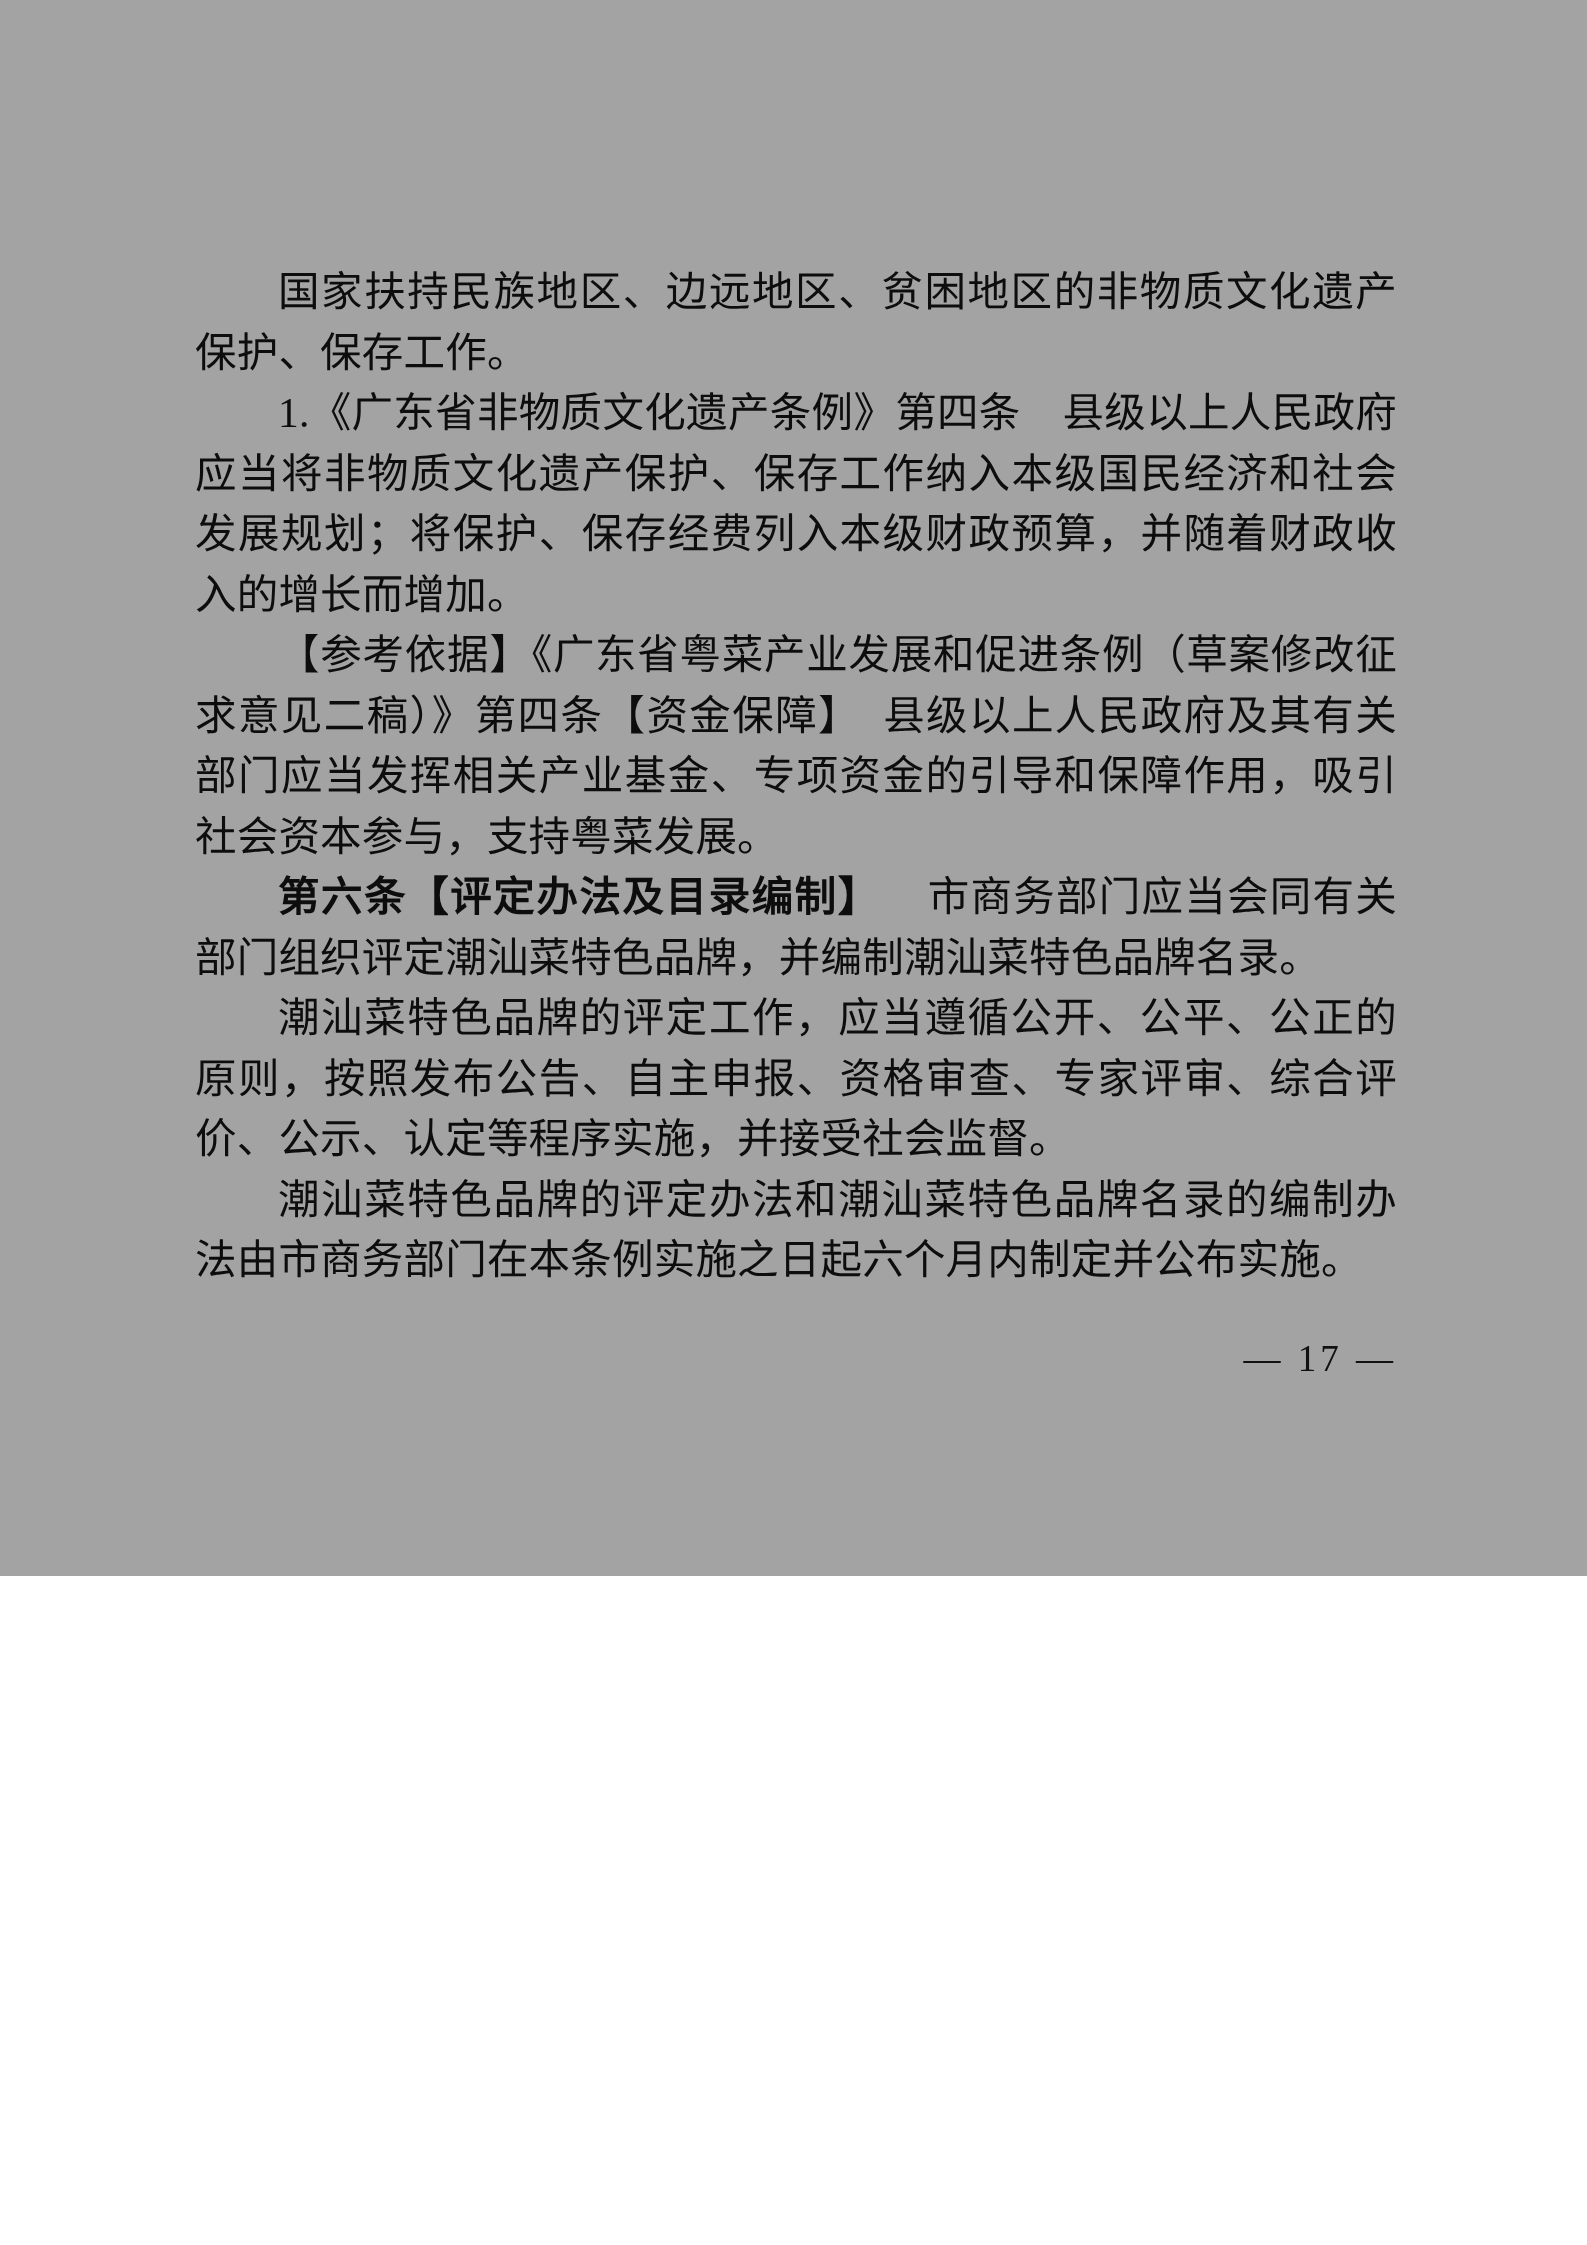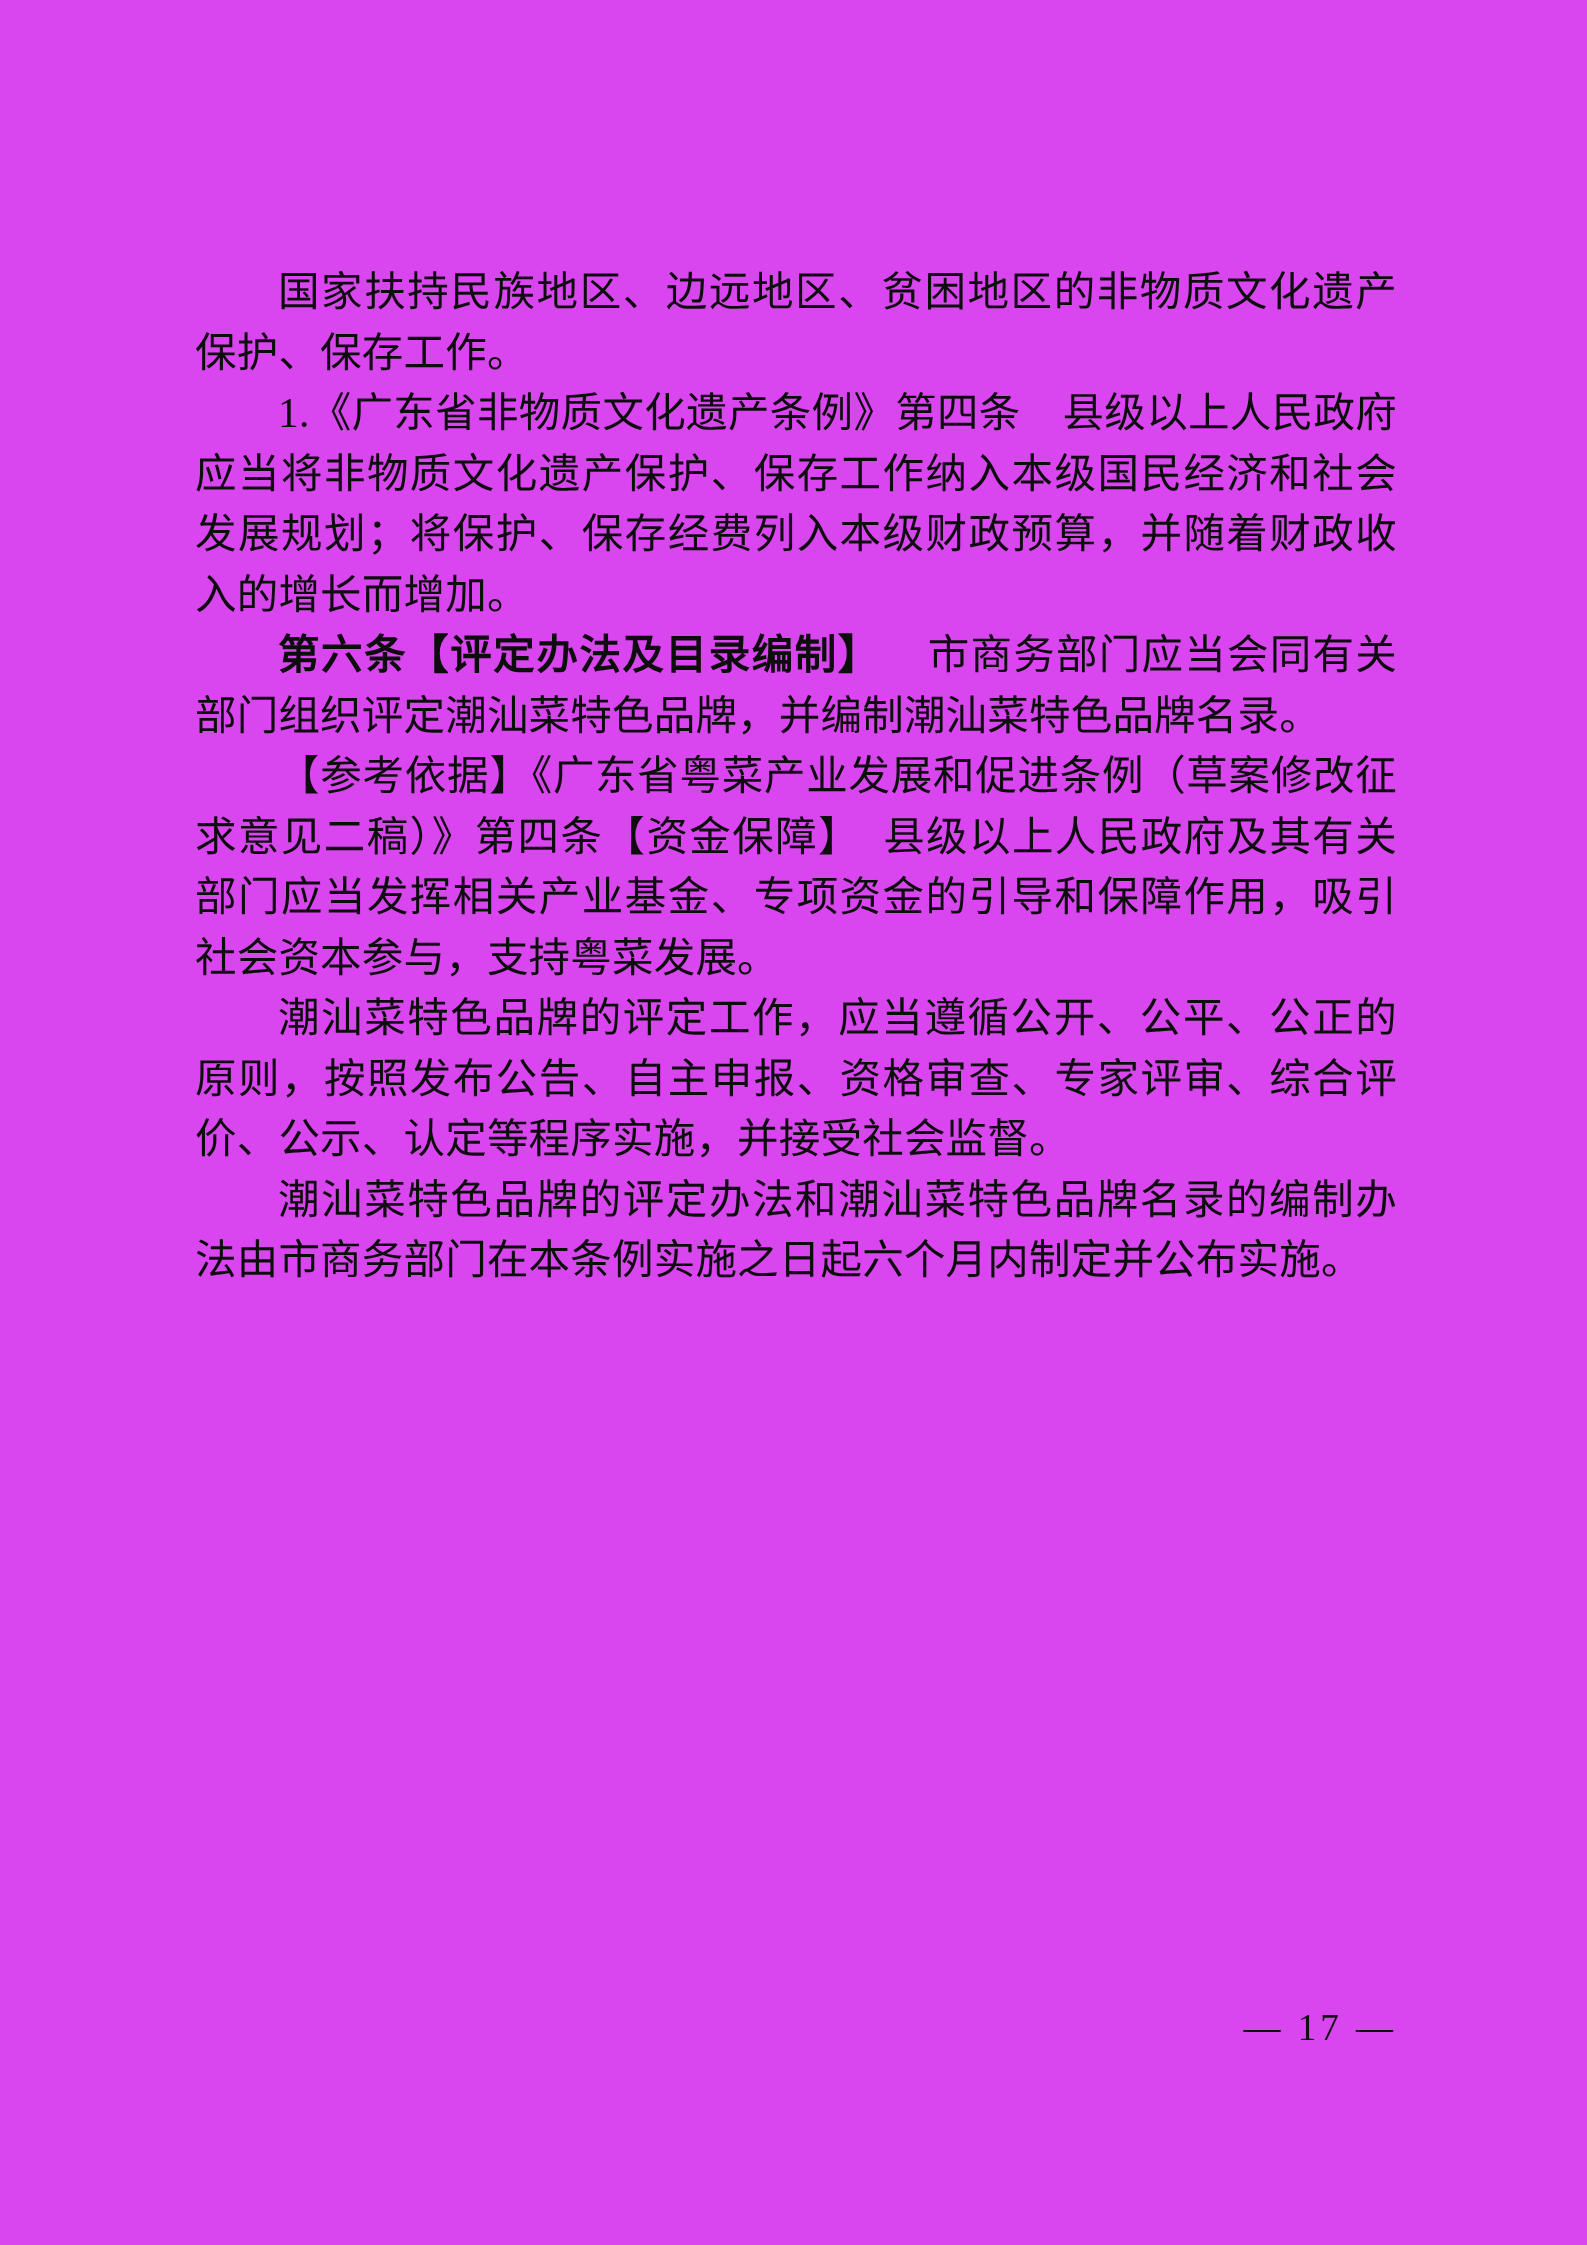--- a/index.html
+++ b/index.html
@@ -8,23 +8,23 @@
     padding: 0;
     background: #ffffff;
   }
   body {
     font-family: "Liberation Serif", "DejaVu Serif", serif;
     color: #101010;
   }
   .page {
     position: relative;
     width: 1587px;
-    height: 2245px;
+    height: 1576px;
     margin: 0 auto;
-    background: #d946ef;
+    background: #a3a3a3;
     box-sizing: border-box;
     overflow: hidden;
   }
   .content {
     position: absolute;
     left: 195px;
     top: 262px;
     width: 1202px;
   }
   
@@ -74,25 +74,25 @@
     <p class="para">
       <span>国家扶持民族地区、边远地区、贫困地区的非物质文化遗产保护、保存工作。</span>
     </p>
 
     <p class="para">
       <span>1.《广东省非物质文化遗产条例》第四条　县级以上人民政府应当将非物质文化遗产保护、保存工作纳入本级国民经济和社会发展规划；将保护、保存经费列入本级财政预算，并随着财政收入的增长而增加。</span>
     </p>
 
 
     <p class="para">
-      <span class="bold-head">第六条【评定办法及目录编制】</span><span class="gap"></span><span>市商务部门应当会同有关部门组织评定潮汕菜特色品牌，并编制潮汕菜特色品牌名录。</span>
+      <span>【参考依据】《广东省粤菜产业发展和促进条例（草案修改征求意见二稿）》第四条【资金保障】　县级以上人民政府及其有关部门应当发挥相关产业基金、专项资金的引导和保障作用，吸引社会资本参与，支持粤菜发展。</span>
     </p>
 
     <p class="para">
-      <span>【参考依据】《广东省粤菜产业发展和促进条例（草案修改征求意见二稿）》第四条【资金保障】　县级以上人民政府及其有关部门应当发挥相关产业基金、专项资金的引导和保障作用，吸引社会资本参与，支持粤菜发展。</span>
+      <span class="bold-head">第六条【评定办法及目录编制】</span><span class="gap"></span><span>市商务部门应当会同有关部门组织评定潮汕菜特色品牌，并编制潮汕菜特色品牌名录。</span>
     </p>
 
     <p class="para">
       <span>潮汕菜特色品牌的评定工作，应当遵循公开、公平、公正的原则，按照发布公告、自主申报、资格审查、专家评审、综合评价、公示、认定等程序实施，并接受社会监督。</span>
     </p>
 
     <p class="para">
       <span>潮汕菜特色品牌的评定办法和潮汕菜特色品牌名录的编制办法由市商务部门在本条例实施之日起六个月内制定并公布实施。</span>
     </p>
 

